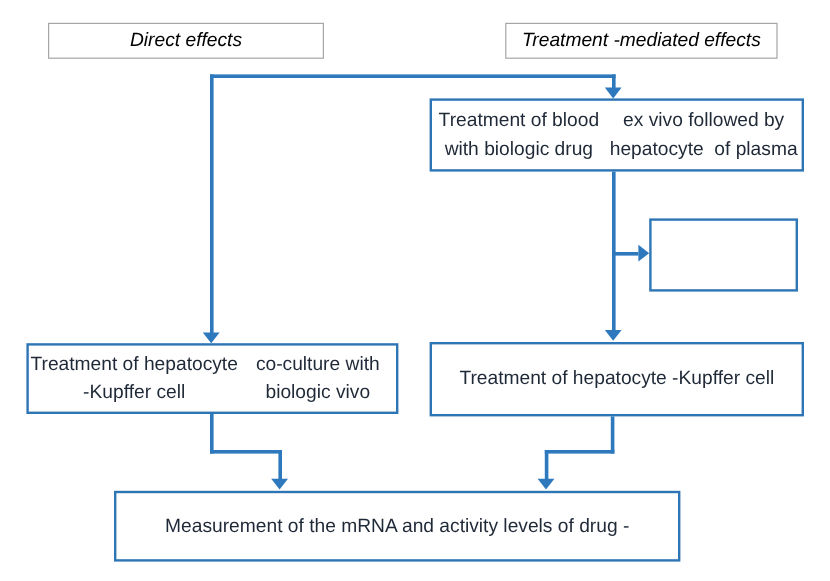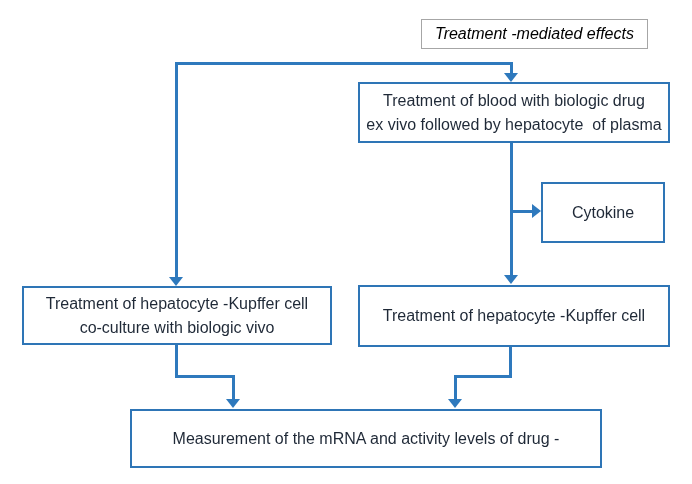--- a/index.html
+++ b/index.html
@@ -23,21 +23,21 @@
     display:flex;align-items:center;justify-content:center;
     font-style:italic;
     font-size:16px;
     color:var(--header-text);
     box-sizing:border-box;
     background:#ffffff;
   }
   .node{
     position:absolute;
     border:2px solid var(--box-border);
-    display:flex;flex-direction:column;align-items:center;justify-content:center;
+    display:flex;flex-direction:row;align-items:center;justify-content:center;
     font-size:16px;
     line-height:24px;
     color:var(--text);
     text-align:center;
     box-sizing:border-box;
     background:#ffffff;
   }
   .node .ln{white-space:pre-wrap;}
   .edge{position:absolute;background:var(--connector);}
   .arrow-down{
@@ -51,44 +51,46 @@
     border-top:7px solid transparent;
     border-bottom:7px solid transparent;
     border-left:9px solid var(--connector);
   }
 </style>
 </head>
 <body>
 
 <div class="canvas">
 
+  <div class="hdr" style="left:40px;top:19px;width:230px;height:30px;">
+    <span>Direct effects</span>
+  </div>
 
   <div class="hdr" style="left:421px;top:19px;width:227px;height:30px;">
     <span>Treatment -mediated effects</span>
   </div>
 
   <div class="node" style="left:358px;top:82px;width:312px;height:61px;">
     <div class="ln">Treatment of blood with biologic drug</div>
     <div class="ln">ex vivo followed by hepatocyte  of plasma</div>
   </div>
 
   <div class="node" style="left:541px;top:182px;width:124px;height:61px;">
-    <div class="ln">Cytokine</div>
   </div>
 
   <div class="node" style="left:22px;top:286px;width:310px;height:59px;">
     <div class="ln">Treatment of hepatocyte -Kupffer cell</div>
     <div class="ln">co-culture with biologic vivo</div>
   </div>
 
   <div class="node" style="left:358px;top:285px;width:312px;height:62px;">
     <div class="ln">Treatment of hepatocyte -Kupffer cell</div>
   </div>
 
-  <div class="node" style="left:130px;top:409px;width:472px;height:59px;">
+  <div class="node" style="left:95px;top:409px;width:472px;height:59px;">
     <div class="ln">Measurement of the mRNA and activity levels of drug -</div>
   </div>
 
   <div class="edge" style="left:175px;top:62px;width:338px;height:3px;"></div>
 
   <div class="edge" style="left:175px;top:62px;width:3px;height:216px;"></div>
   <div class="arrow-down" style="left:169px;top:277px;"></div>
 
   <div class="edge" style="left:510px;top:62px;width:3px;height:12px;"></div>
   <div class="arrow-down" style="left:504px;top:73px;"></div>

